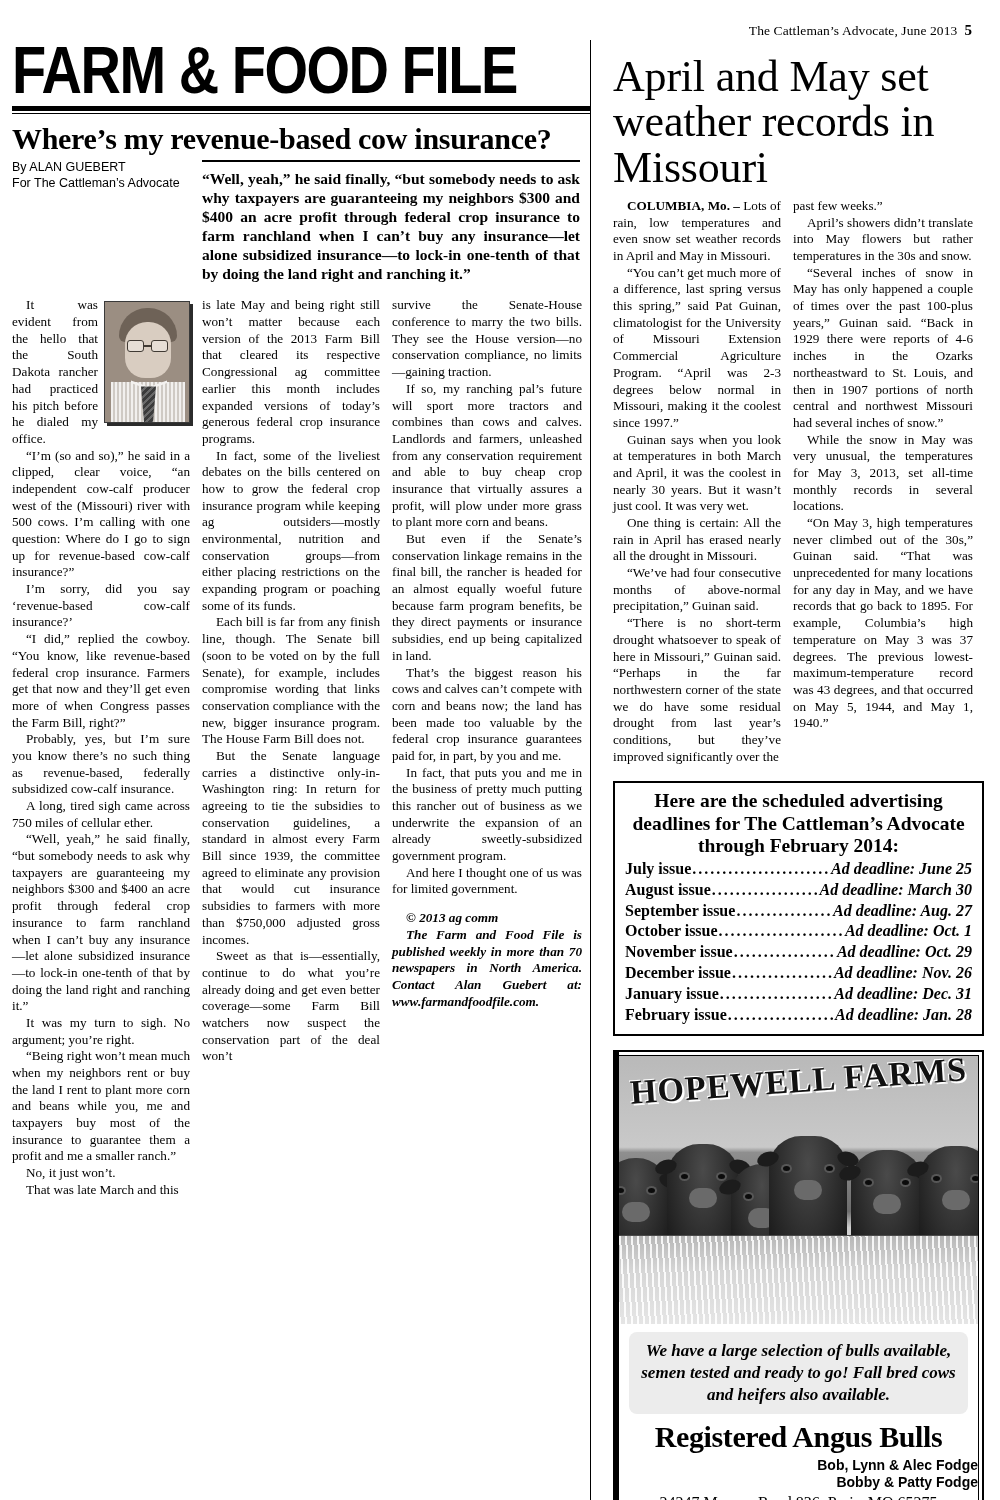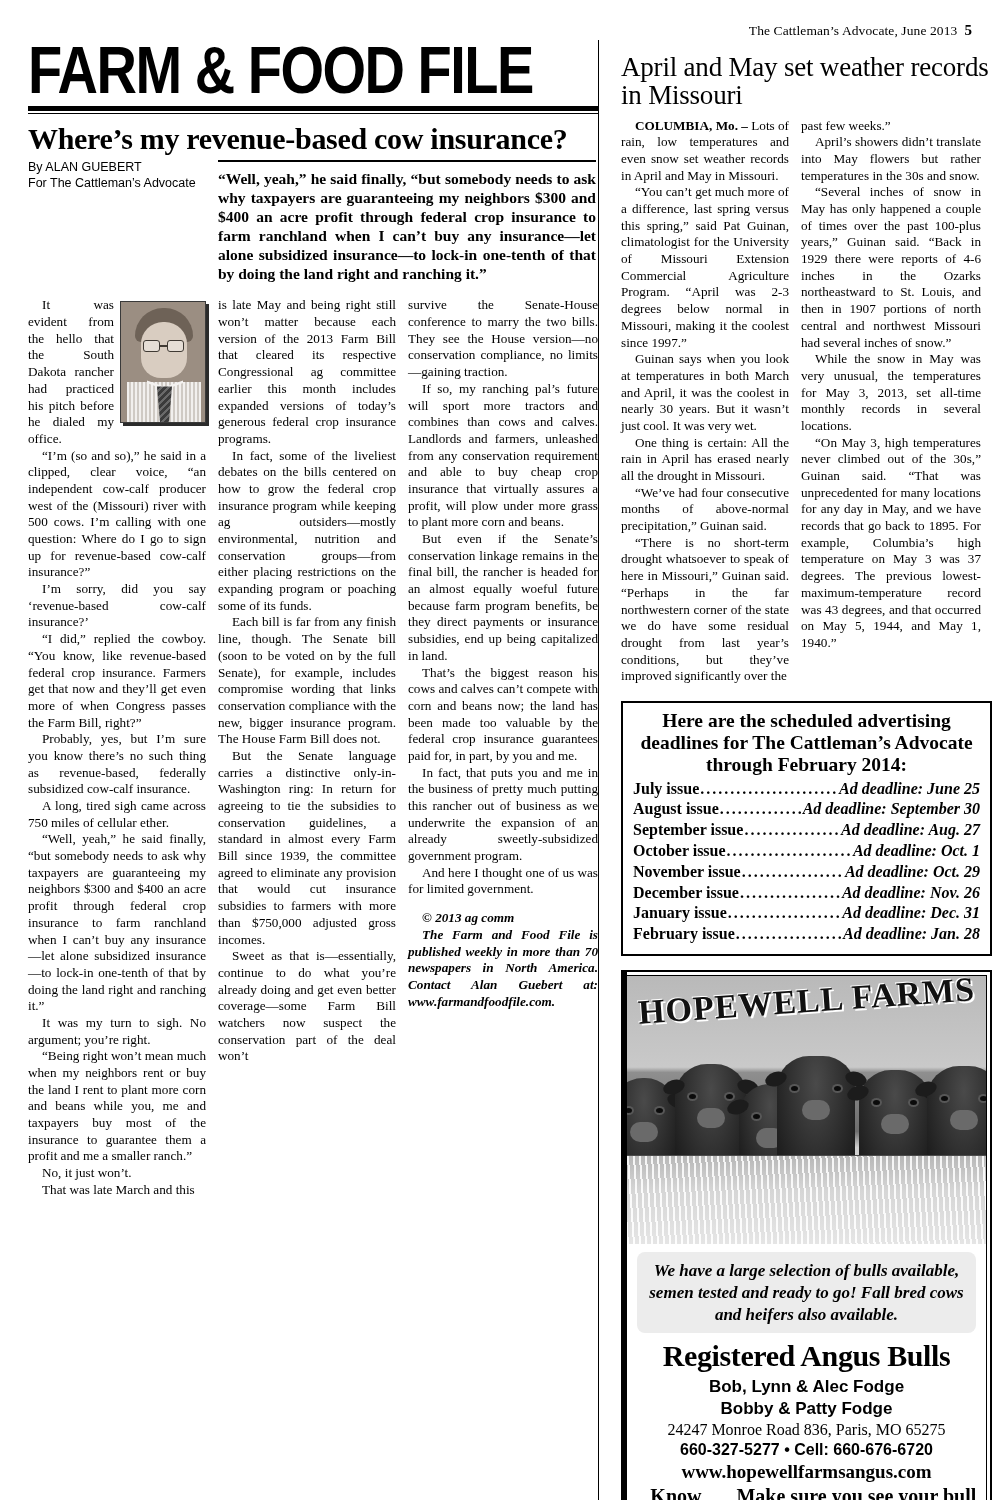--- a/index.html
+++ b/index.html
@@ -4,21 +4,21 @@
 <style>
   * { box-sizing: border-box; }
   html, body { margin:0; padding:0; background:#ffffff; }
   body {
     width:1000px; height:1500px;
     font-family:"Liberation Serif", serif;
     color:#000;
     position:relative;
     overflow:hidden;
   }
-  .page { position:relative; width:1000px; height:1500px; padding:0 28px; }
+  .page { position:relative; width:1000px; height:1500px; padding:0 12px; }
 
   
   .folio {
     position:absolute; top:22px; right:28px;
     font-family:"Liberation Serif", serif;
     font-size:13.5px; letter-spacing:.1px;
   }
   .folio .pg { font-weight:bold; font-size:15px; margin-left:7px; }
 
   
@@ -104,21 +104,21 @@
     background:repeating-linear-gradient(90deg,#f2f0ee 0 2px,#cfcac4 2px 4px); }
   .mug .tie { position:absolute; left:36px; top:84px; width:15px; height:40px;
     background:repeating-linear-gradient(135deg,#3b3b3b 0 3px,#6a6a6a 3px 5px);
     clip-path:polygon(0 0,100% 0,78% 100%,22% 100%); }
   .mug .collar { position:absolute; left:26px; top:78px; width:36px; height:12px;
     background:#f4f2f0; clip-path:polygon(0 0,50% 55%,100% 0,100% 22%,50% 78%,0 22%); }
 
   
   .wx-headline {
     font-family:"Liberation Serif", serif;
-    font-size:27px; line-height:1.03; font-weight:normal;
+    font-size:44px; line-height:1.03; font-weight:normal;
     margin:14px 0 8px 0; letter-spacing:-.2px;
   }
   .wx-body { display:flex; }
   .wx-col { width:180px; padding-right:12px; }
   .wx-col:last-child { padding-right:0; }
   .leadin { font-weight:bold; }
 
   
   .deadbox {
     border:2px solid #000; margin-top:16px; padding:7px 10px 9px 10px;
@@ -175,22 +175,22 @@
   .hp-claim {
     margin:8px 10px 4px 10px; background:#ececec; border-radius:8px;
     padding:8px 6px; text-align:center;
     font-family:"Liberation Serif", serif; font-style:italic; font-weight:bold;
     font-size:17px; line-height:1.28;
   }
   .hp-angus {
     text-align:center; font-family:"Liberation Serif", serif; font-weight:bold;
     font-size:30px; letter-spacing:-.4px; margin:6px 0 3px 0;
   }
-  .hp-names { text-align:center; font-family:"Liberation Sans", sans-serif;
-    font-weight:bold; font-size:17px; line-height:1.25;}
+  .hp-names { text-align:right; font-family:"Liberation Sans", sans-serif;
+    font-weight:bold; font-size:14px; line-height:1.25;}
   .hp-addr { text-align:center; font-family:"Liberation Serif", serif; font-size:16px; margin-top:2px;}
   .hp-phone { text-align:center; font-family:"Liberation Sans", sans-serif; font-weight:bold; font-size:16px; margin-top:2px;}
   .hp-web { text-align:center; font-family:"Liberation Serif", serif; font-weight:bold; font-size:19px; margin-top:2px;}
   .hp-tip { display:flex; align-items:center; justify-content:center; gap:10px; margin:3px 4px 6px 4px;}
   .hp-tip-l { font-family:"Liberation Serif", serif; font-weight:bold; font-size:20px; line-height:1.05; text-align:center;}
   .hp-tip-r { font-family:"Liberation Serif", serif; font-weight:bold; font-size:20px; line-height:1.08; text-align:center;}
 </style>
 </head>
 <body>
 
@@ -300,21 +300,21 @@
       <div class="deadbox">
         <h3>Here are the scheduled advertising deadlines for The Cattleman’s Advocate through February 2014:</h3>
         <div class="dl-row">
           <span class="dl-issue">July issue</span>
           <span class="dl-dots">...........................</span>
           <span class="dl-dead">Ad deadline: June 25</span>
         </div>
         <div class="dl-row">
           <span class="dl-issue">August issue</span>
           <span class="dl-dots">...........................</span>
-          <span class="dl-dead">Ad deadline: September 30</span>
+          <span class="dl-dead">Ad deadline: March 30</span>
         </div>
         <div class="dl-row">
           <span class="dl-issue">September issue</span>
           <span class="dl-dots">...........................</span>
           <span class="dl-dead">Ad deadline: Aug. 27</span>
         </div>
         <div class="dl-row">
           <span class="dl-issue">October issue</span>
           <span class="dl-dots">...........................</span>
           <span class="dl-dead">Ad deadline: Oct. 1</span>

